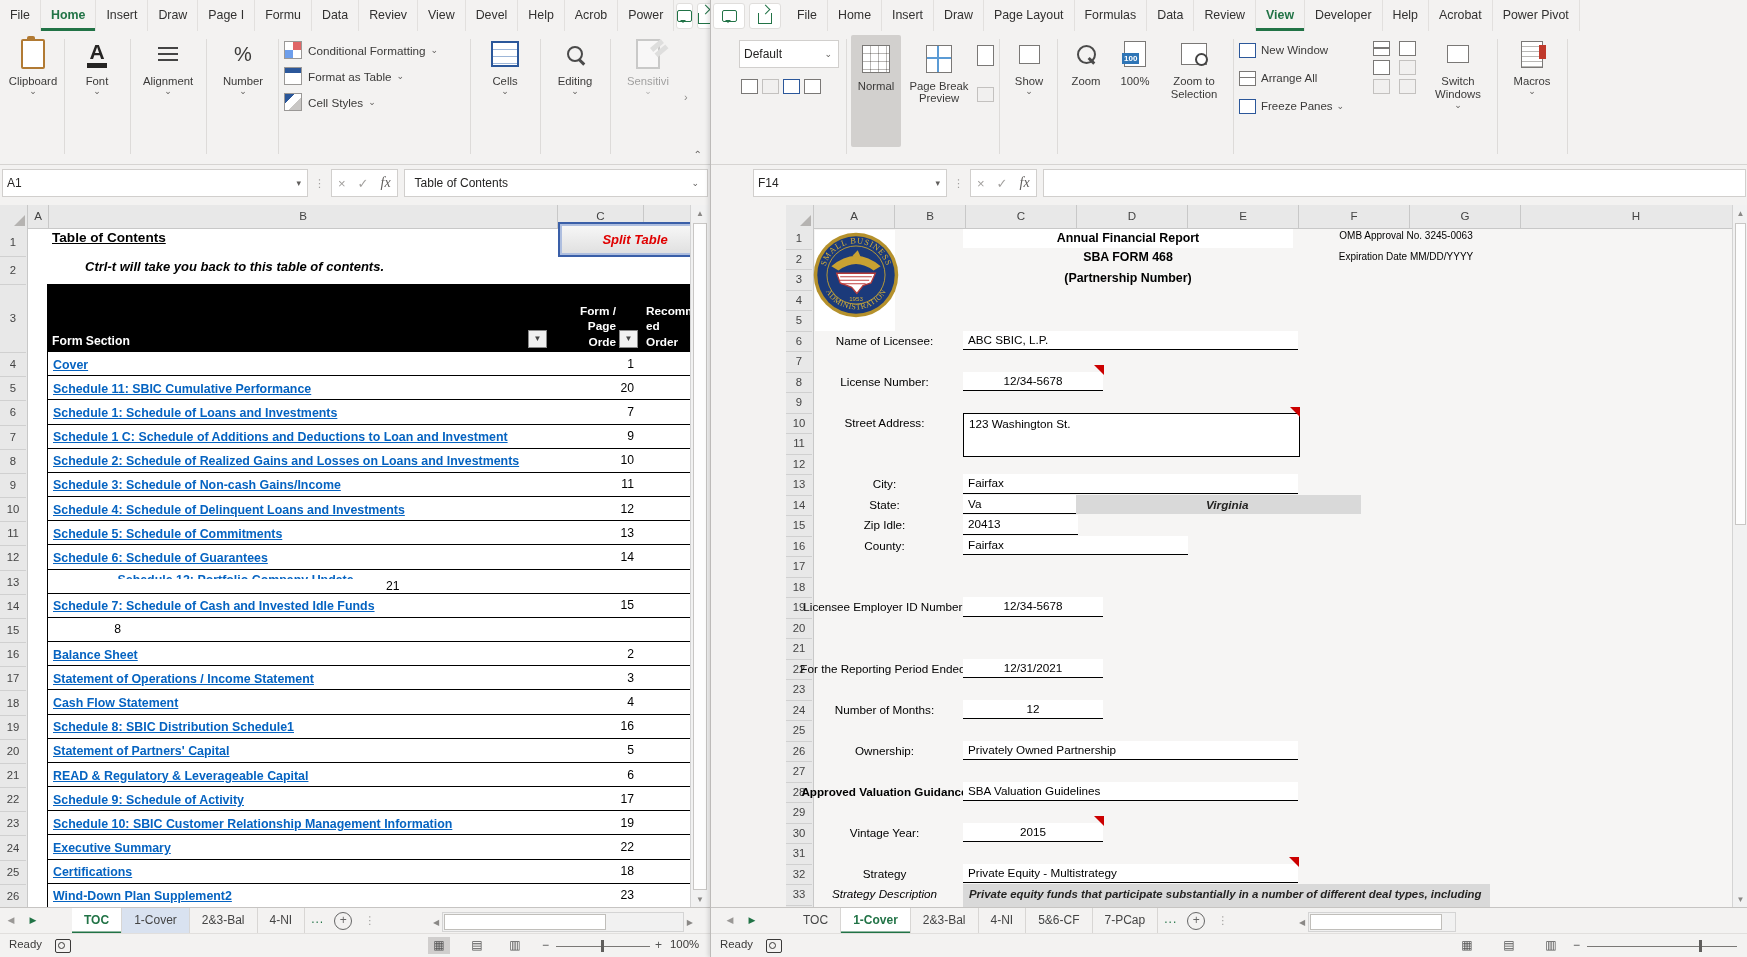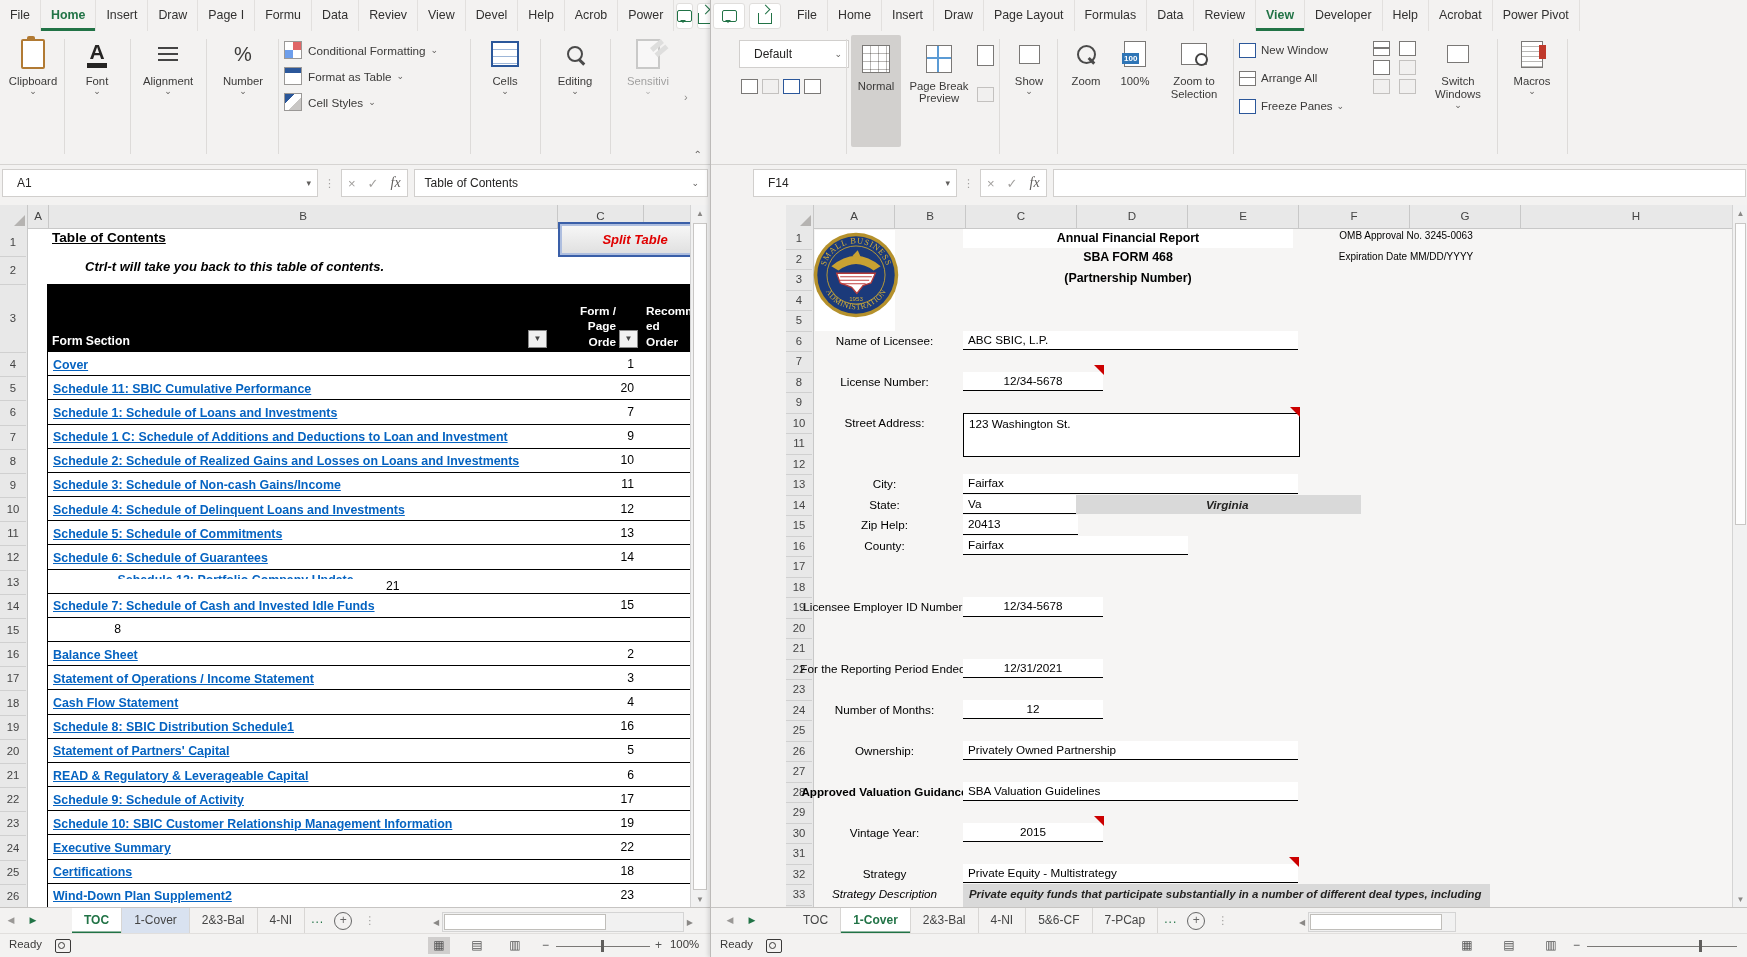--- a/index.html
+++ b/index.html
@@ -66,21 +66,21 @@
   .ic-zts:after{content:'';position:absolute;right:-2px;bottom:-2px;width:9px;height:9px;border:2px solid #444;border-radius:50%;background:#fff;}
   .ic-macro{width:20px;height:25px;border:1.6px solid #7a7876;background:
      repeating-linear-gradient(#fff 0 4px,#b9b7b5 4px 5px);position:relative;}
   .ic-macro:after{content:'';position:absolute;right:-4px;top:3px;width:7px;height:14px;background:#c0392b;}
   .smallrow{position:absolute;display:flex;gap:4px;}
   .winitem{position:absolute;left:528px;width:118px;height:22px;display:flex;align-items:center;font-size:11.5px;color:#3b3a39;}
   .winitem .mi{margin-right:5px;flex:none;}
 
   
   .fbar{position:absolute;top:166px;left:0;right:0;height:34px;background:#f3f2f1;display:flex;align-items:center;}
-  .namebox{height:26px;background:#fff;border:1px solid #d1cfcd;display:flex;align-items:center;font-size:12px;padding-left:14px;color:#252423;position:relative;}
+  .namebox{height:26px;background:#fff;border:1px solid #d1cfcd;display:flex;align-items:center;font-size:12px;padding-left:4px;color:#252423;position:relative;}
   .namebox .dd{position:absolute;right:6px;color:#605e5c;font-size:9px;}
   .dots{color:#a19f9d;font-size:11px;margin:0 6px;letter-spacing:0;}
   .fbtns{display:flex;align-items:center;background:#fff;border:1px solid #d1cfcd;height:26px;padding:0 6px;gap:12px;}
   .fbtns span{color:#a19f9d;font-size:13px;}
   .fbtns .fx{color:#605e5c;font-family:"Liberation Serif",serif;font-style:italic;font-size:14px;}
   .finput{height:26px;background:#fff;border:1px solid #d1cfcd;flex:1;display:flex;align-items:center;font-size:12px;padding-left:10px;position:relative;}
   .finput .dd{position:absolute;right:8px;color:#605e5c;font-size:9px;}
 
   
   .grid{position:absolute;top:205px;bottom:49px;background:#fff;overflow:hidden;}
@@ -739,21 +739,21 @@
           <div class="fval" style="left: 177px; top: 125.5px; width: 330px; height: 18.5px; line-height: 18.5px;">ABC SBIC, L.P.</div>
           <div class="flabel" style="top: 166.5px; line-height: 20.5px;">License Number:</div>
           <div class="fval centered" style="left: 177px; top: 166.5px; width: 140px; height: 18.5px; line-height: 18.5px;">12/34-5678<span class="redtri"></span></div>
           <div class="flabel" style="top: 207.5px; line-height: 20.5px;">Street Address:</div>
           <div class="fval boxed" style="left: 177px; top: 207.5px; width: 330px; height: 41px; line-height: 18.5px;">123 Washington St.<span class="redtri"></span></div>
           <div class="flabel" style="top: 269px; line-height: 20.5px;">City:</div>
           <div class="fval" style="left: 177px; top: 269px; width: 330px; height: 18.5px; line-height: 18.5px;">Fairfax</div>
           <div class="flabel" style="top: 289.5px; line-height: 20.5px;">State:</div>
           <div class="fval" style="left: 177px; top: 289.5px; width: 110px; height: 18.5px; line-height: 18.5px;">Va</div>
           <div class="fnote" style="left: 290px; top: 289.5px; width: 155px; height: 19.5px; line-height: 19.5px;">Virginia</div>
-          <div class="flabel" style="top: 310px; line-height: 20.5px;">Zip Help:</div>
+          <div class="flabel" style="top: 310px; line-height: 20.5px;">Zip Idle:</div>
           <div class="fval" style="left: 177px; top: 310px; width: 110px; height: 18.5px; line-height: 18.5px;">20413</div>
           <div class="flabel" style="top: 330.5px; line-height: 20.5px;">County:</div>
           <div class="fval" style="left: 177px; top: 330.5px; width: 220px; height: 18.5px; line-height: 18.5px;">Fairfax</div>
           <div class="flabel" style="top: 392px; line-height: 20.5px;">Licensee Employer ID Number:</div>
           <div class="fval centered" style="left: 177px; top: 392px; width: 140px; height: 18.5px; line-height: 18.5px;">12/34-5678</div>
           <div class="flabel" style="top: 453.5px; line-height: 20.5px;">For the Reporting Period Ended:</div>
           <div class="fval centered" style="left: 177px; top: 453.5px; width: 140px; height: 18.5px; line-height: 18.5px;">12/31/2021</div>
           <div class="flabel" style="top: 494.5px; line-height: 20.5px;">Number of Months:</div>
           <div class="fval centered" style="left: 177px; top: 494.5px; width: 140px; height: 18.5px; line-height: 18.5px;">12</div>
           <div class="flabel" style="top: 535.5px; line-height: 20.5px;">Ownership:</div>

